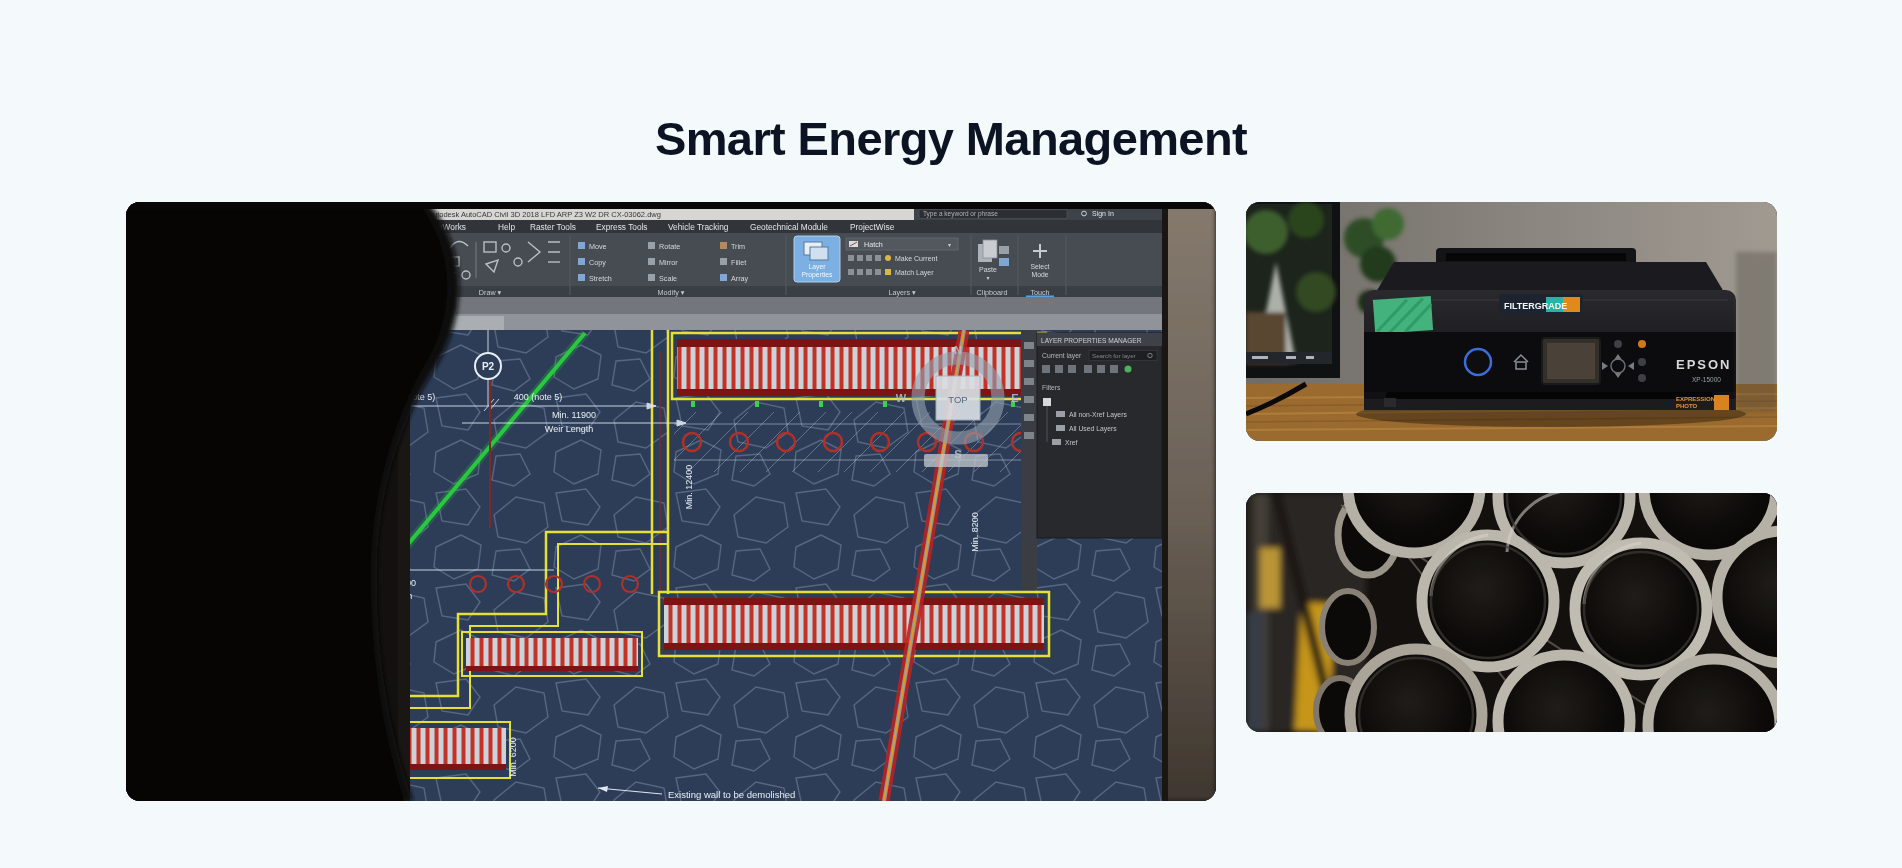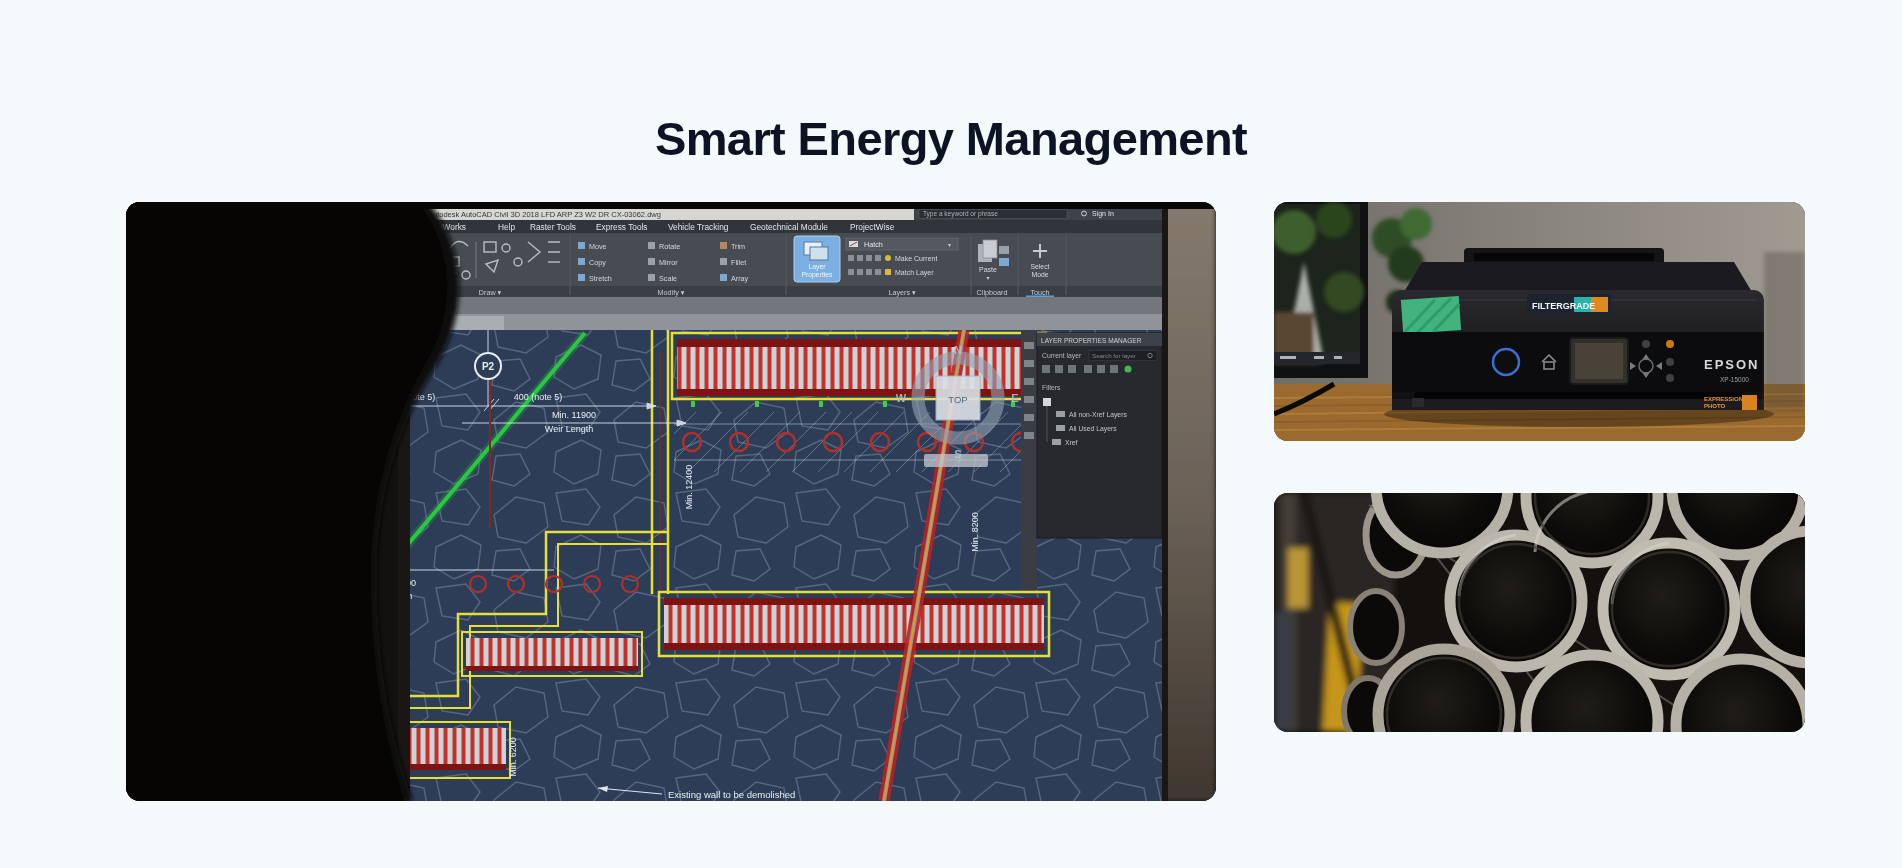--- a/index.html
+++ b/index.html
@@ -36,21 +36,21 @@
   
   .page-title{
     margin:17px;padding-top:94px;text-align:center;
     font-size:47px;font-weight:700;color:#0c1322;letter-spacing:-.6px;
   }
   .gallery{display:flex;gap:30px;margin:36px 125px 0 126px;}
   .main-photo{
     width:1090px;height:599px;border-radius:14px;overflow:hidden;margin:0;
     background:#0d0c0b;flex:none;
   }
-  .side-col{display:flex;flex-direction:column;gap:52px;flex:none;margin-left:28px;}
+  .side-col{display:flex;flex-direction:column;gap:52px;flex:none;}
   .side-photo{
     width:531px;height:239px;border-radius:14px;overflow:hidden;margin:0;
     background:#222;flex:none;
   }
   svg{display:block;}
 </style>
 </head>
 <body>
 
 <div class="page">

